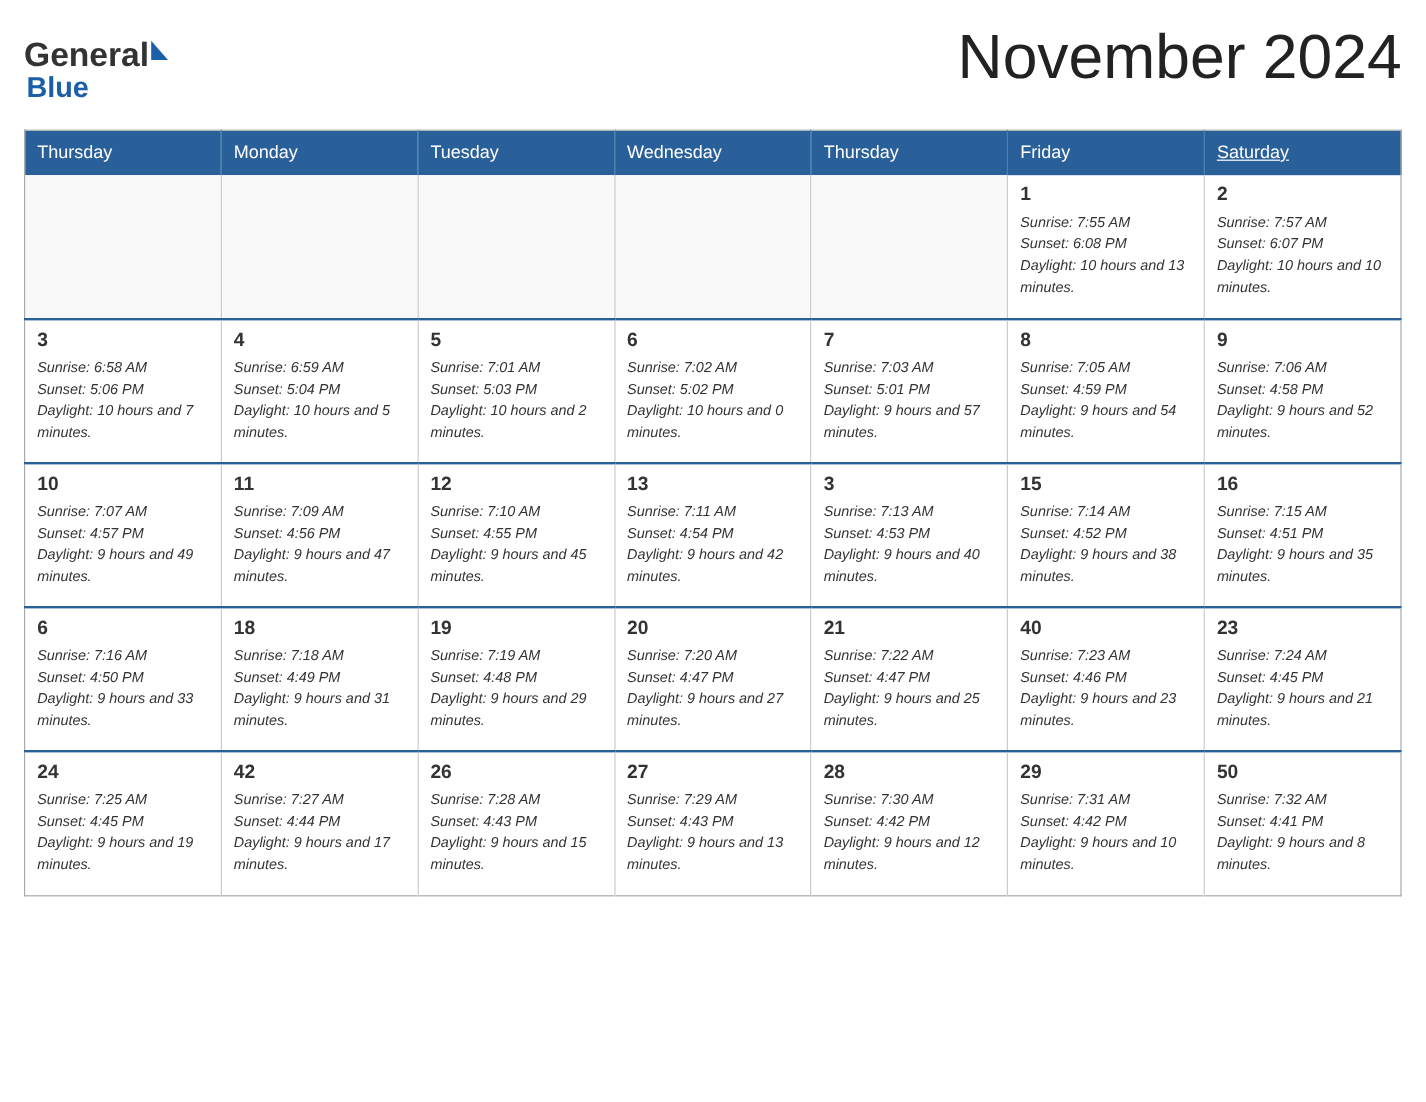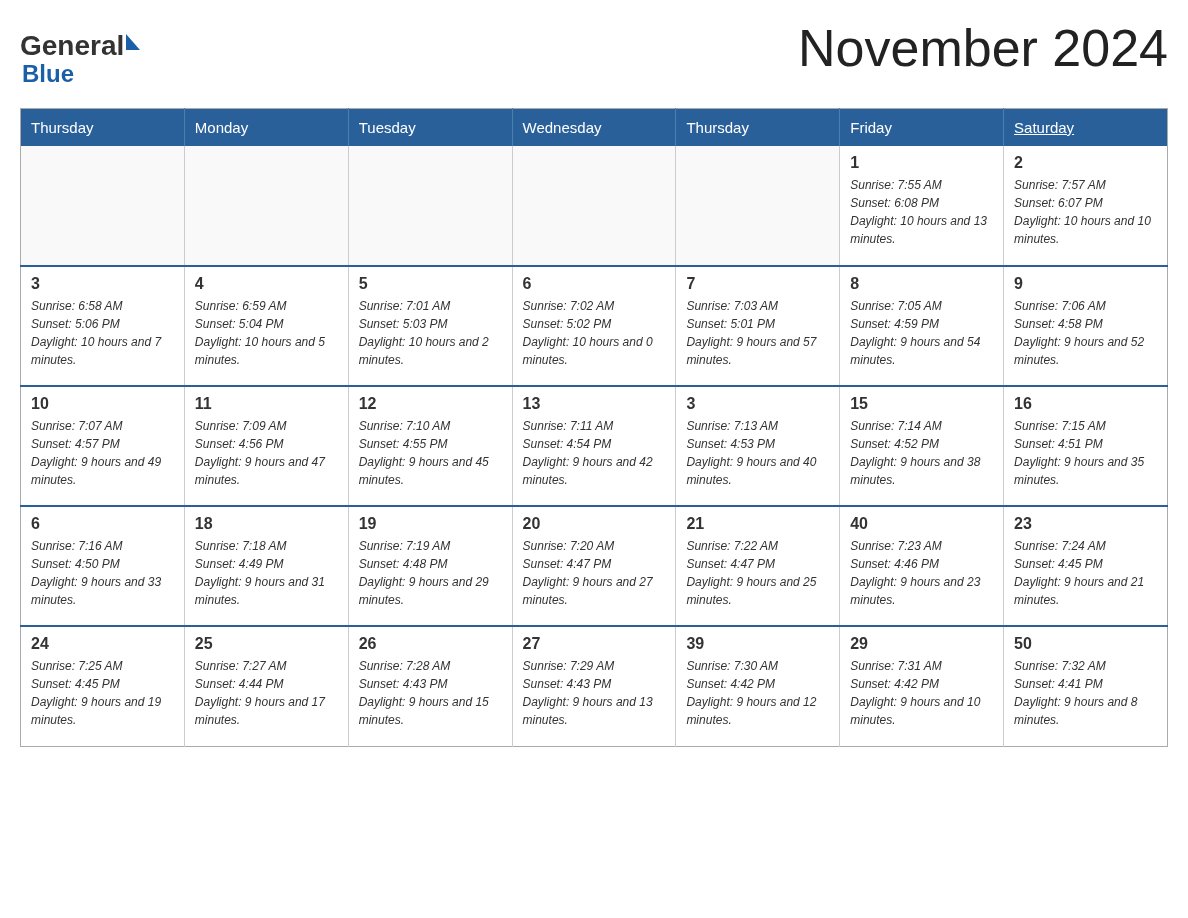--- a/index.html
+++ b/index.html
@@ -252,33 +252,33 @@
           <div class="day-number">23</div>
           <div class="day-info">Sunrise: 7:24 AM<br>Sunset: 4:45 PM<br>Daylight: 9 hours and 21 minutes.</div>
         </td>
       </tr>
       <tr>
         <td>
           <div class="day-number">24</div>
           <div class="day-info">Sunrise: 7:25 AM<br>Sunset: 4:45 PM<br>Daylight: 9 hours and 19 minutes.</div>
         </td>
         <td>
-          <div class="day-number">25</div>
+          <div class="day-number">42</div>
           <div class="day-info">Sunrise: 7:27 AM<br>Sunset: 4:44 PM<br>Daylight: 9 hours and 17 minutes.</div>
         </td>
         <td>
           <div class="day-number">26</div>
           <div class="day-info">Sunrise: 7:28 AM<br>Sunset: 4:43 PM<br>Daylight: 9 hours and 15 minutes.</div>
         </td>
         <td>
           <div class="day-number">27</div>
           <div class="day-info">Sunrise: 7:29 AM<br>Sunset: 4:43 PM<br>Daylight: 9 hours and 13 minutes.</div>
         </td>
         <td>
-          <div class="day-number">39</div>
+          <div class="day-number">28</div>
           <div class="day-info">Sunrise: 7:30 AM<br>Sunset: 4:42 PM<br>Daylight: 9 hours and 12 minutes.</div>
         </td>
         <td>
           <div class="day-number">29</div>
           <div class="day-info">Sunrise: 7:31 AM<br>Sunset: 4:42 PM<br>Daylight: 9 hours and 10 minutes.</div>
         </td>
         <td>
           <div class="day-number">50</div>
           <div class="day-info">Sunrise: 7:32 AM<br>Sunset: 4:41 PM<br>Daylight: 9 hours and 8 minutes.</div>
         </td>

